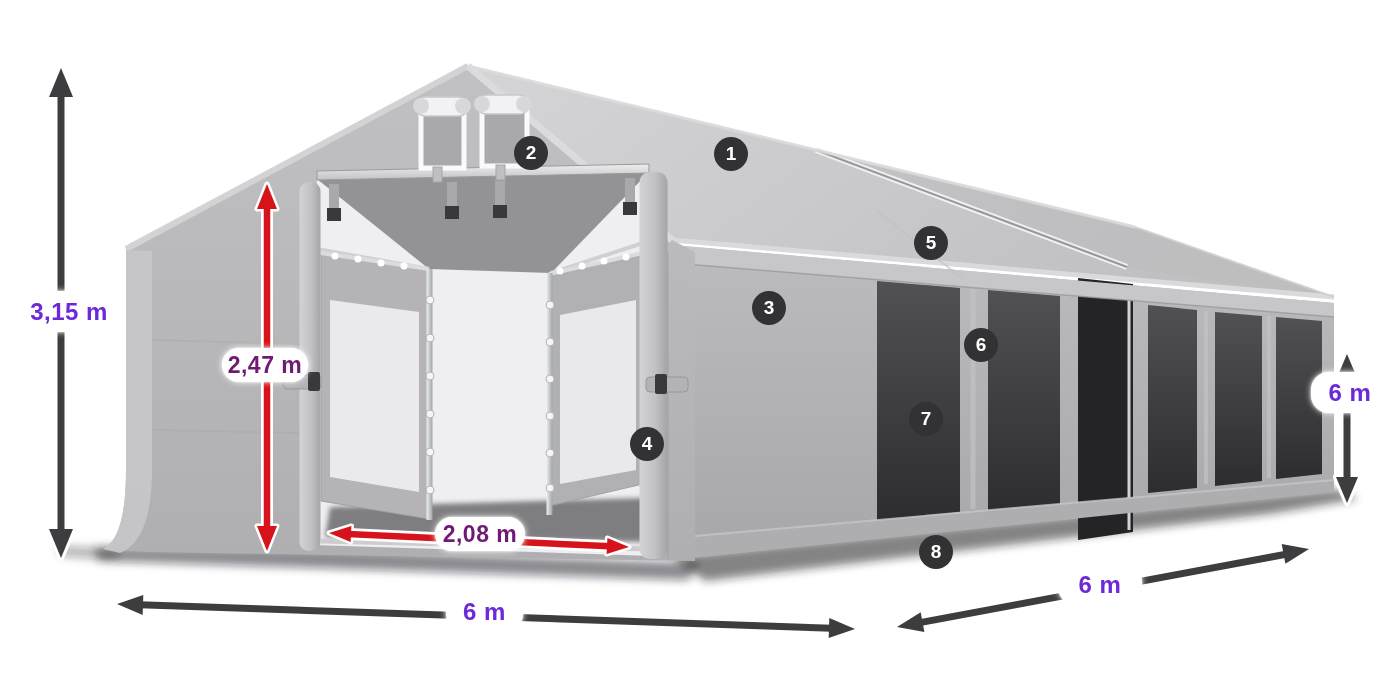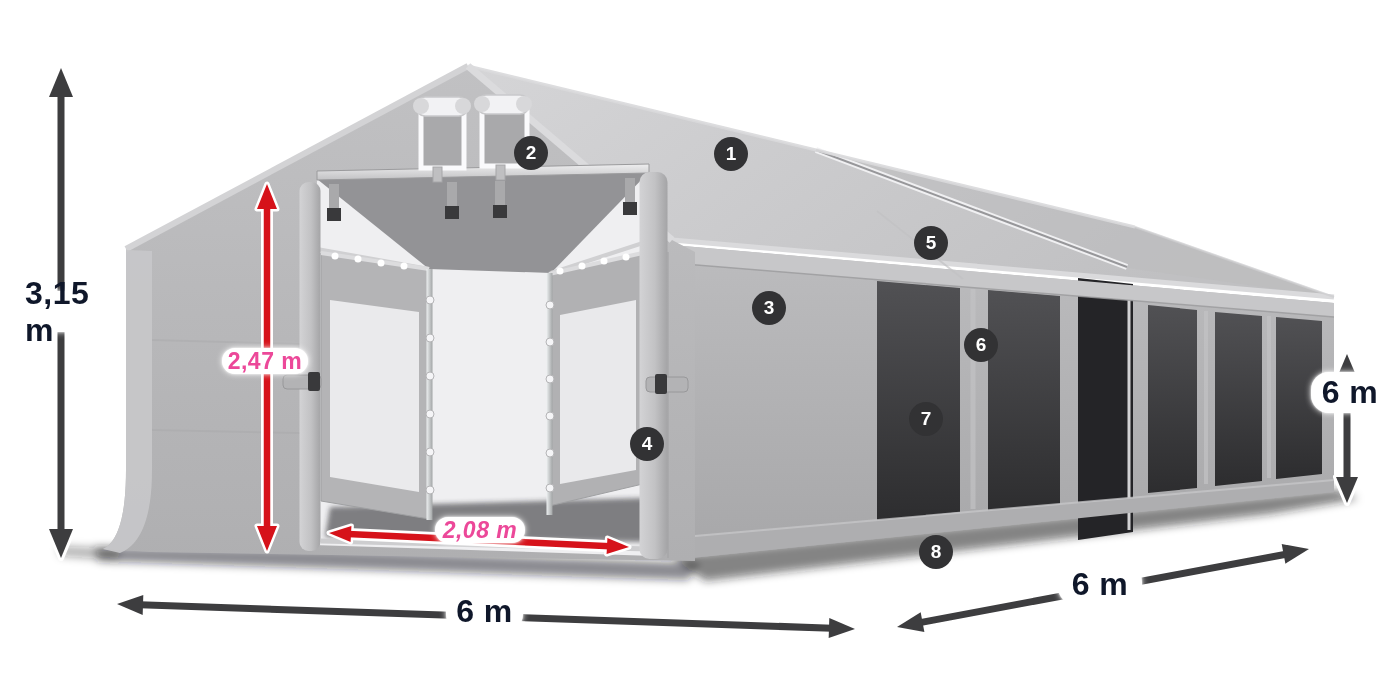--- a/index.html
+++ b/index.html
@@ -2,22 +2,22 @@
 <html><head>
 <meta charset="utf-8">
 <style>
   html,body{margin:0;padding:0;background:#ffffff;}
   #stage{position:relative;width:1400px;height:700px;background:#ffffff;overflow:hidden;
          font-family:"Liberation Sans", sans-serif;}
   #tent-svg{position:absolute;left:0;top:0;}
   .pill{position:absolute;background:#ffffff;border-radius:18px;display:flex;align-items:center;
         justify-content:center;font-weight:bold;box-shadow:0 0 6px rgba(255,255,255,.95),0 0 2px rgba(255,255,255,.9);
         letter-spacing:.5px;}
-  .pill.dark{color:#0f172a;height:41px;font-size:32px;}
-  .pill.red{color:#ec4899;height:26px;font-size:23px;}
+  .pill.dark{color:#6d28d9;height:41px;font-size:24px;}
+  .pill.red{color:#701a75;height:34px;font-size:23px;}
   .badge{position:absolute;width:34px;height:34px;border-radius:50%;background:#323234;color:#ffffff;
          display:flex;align-items:center;justify-content:center;font-weight:bold;font-size:19px;}
 </style>
 </head>
 <body>
 
 <div id="stage">
 
 <svg id="tent-svg" width="1400" height="700" viewBox="0 0 1400 700">
   <defs>
@@ -246,21 +246,21 @@
       <polygon points="1347,503 1336,477 1358,477" fill="#3d3d3f" stroke="#ffffff" stroke-width="6"></polygon>
       <line x1="1347" y1="376" x2="1347" y2="481" stroke="#3d3d3f" stroke-width="7"></line>
       <polygon points="1347,354 1336,380 1358,380" fill="#3d3d3f"></polygon>
       <polygon points="1347,503 1336,477 1358,477" fill="#3d3d3f"></polygon>
     </g>
   </g>
 </svg>
 
 <div class="pill dark" style="left:25px;top:291px;width:88px;">3,15 m</div>
 <div class="pill red" style="left:222px;top:348px;width:86px;">2,47 m</div>
-<div class="pill red" style="left:435px;top:517px;width:90px;font-style:italic;">2,08 m</div>
+<div class="pill red" style="left:435px;top:517px;width:90px;">2,08 m</div>
 <div class="pill dark" style="left:446px;top:591px;width:77px;">6 m</div>
 <div class="pill dark" style="left:1058px;top:564px;width:84px;">6 m</div>
 <div class="pill dark" style="left:1311px;top:372px;width:78px;">6 m</div>
 
 <div class="badge" style="left:714px;top:137px;">1</div>
 <div class="badge" style="left:514px;top:136px;">2</div>
 <div class="badge" style="left:752px;top:291px;">3</div>
 <div class="badge" style="left:630px;top:427px;">4</div>
 <div class="badge" style="left:914px;top:226px;">5</div>
 <div class="badge" style="left:964px;top:328px;">6</div>

